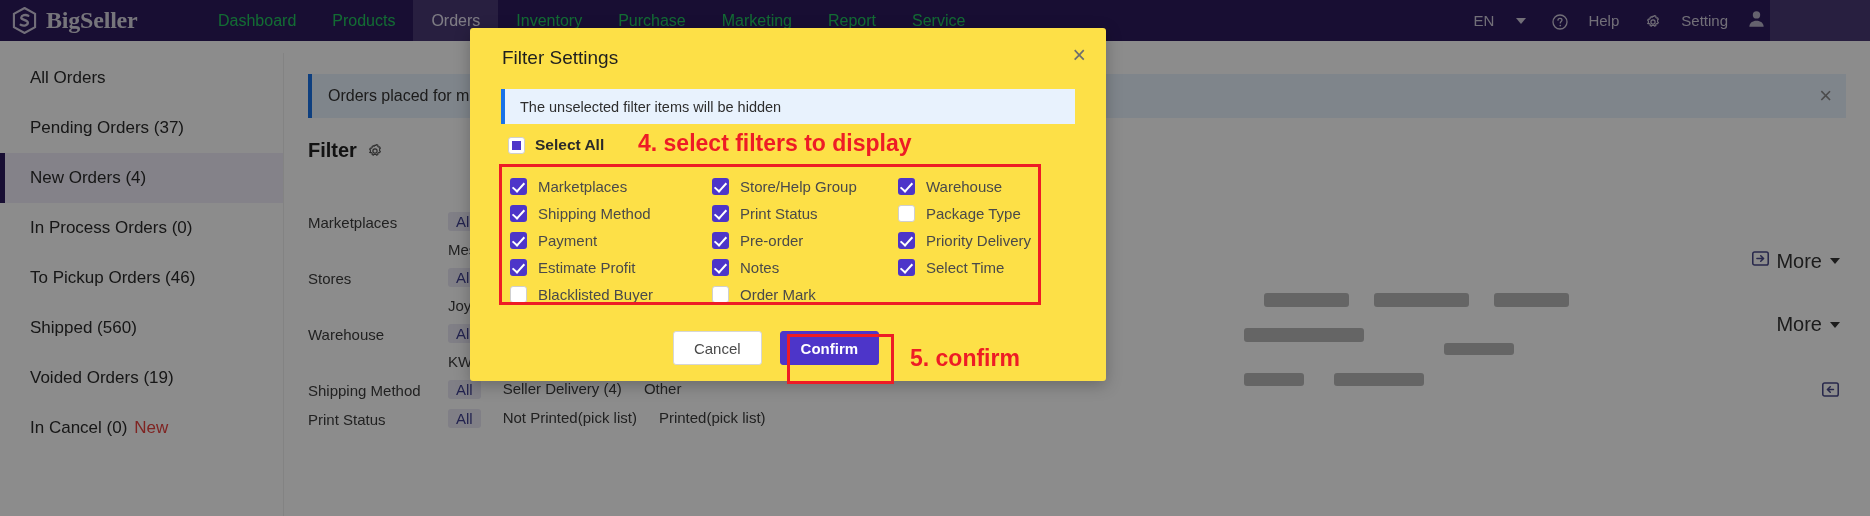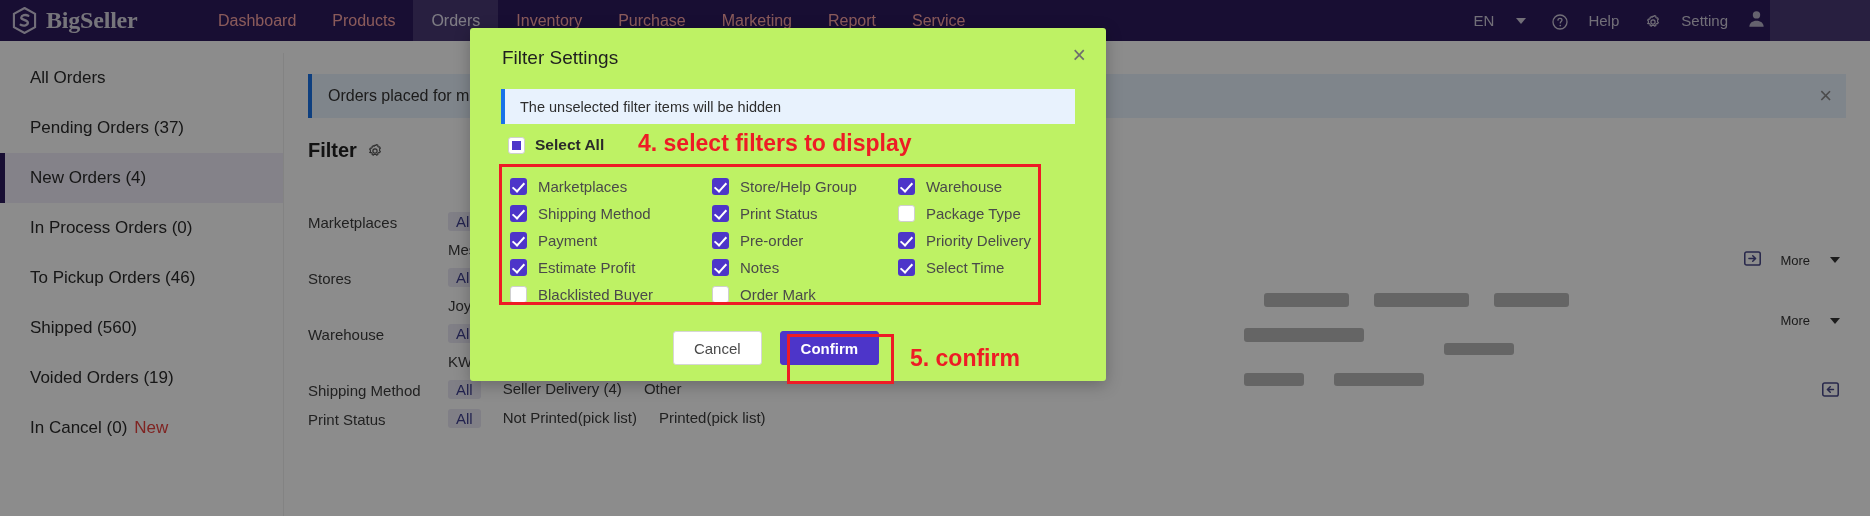--- a/index.html
+++ b/index.html
@@ -22,21 +22,21 @@
     padding-left: 12px; width: 200px;
   }
   .brand-logo { width: 25px; height: 27px; position: relative; flex: none; }
   .brand-name {
     font-size: 24px; font-weight: bold; color: #d8d5e0;
     font-family: "Liberation Serif", serif; letter-spacing: -.2px;
   }
   .nav-items { display: flex; align-items: center; height: 41px; }
   .nav-item {
     padding: 0 18px; height: 41px; line-height: 41px;
-    font-size: 16px; color: #fca5a5; cursor: pointer; white-space: nowrap;
+    font-size: 16px; color: #22c55e; cursor: pointer; white-space: nowrap;
   }
   .nav-item.active { background: #4a3a76; color: #e6e2f0; }
   .nav-right {
     margin-left: auto; display: flex; align-items: center; height: 41px;
     padding-right: 0px; gap: 0px;
   }
   .nr-item {
     display: flex; align-items: center; gap: 20px;
     color: #cfcada; font-size: 15px; padding: 0 13px; cursor: pointer;
     white-space: nowrap;
@@ -89,34 +89,34 @@
     display: flex; align-items: center; gap: 26px; font-size: 15px;
     color: #3a3a3a; margin-top: 4px; padding-left: 330px; height: 30px;
   }
   .frow { display: flex; align-items: flex-start; margin-top: 10px; font-size: 15px; }
   .flabel { width: 140px; color: #3d3d3d; flex: none; padding-top: 2px; }
   .fvals { display: flex; flex-wrap: wrap; gap: 10px 22px; color: #3d3d3d; max-width: 760px; }
   .pill-all {
     background: #e9e7f5; color: #3f3f8f; padding: 1px 8px; border-radius: 3px;
   }
   .more-btn {
-    display: inline-flex; align-items: center; gap: 18px; color: #333; font-size: 13px;
+    display: inline-flex; align-items: center; gap: 6px; color: #333; font-size: 20px;
   }
   .gray-chip { background:#b9b9b9; border-radius:3px; display:inline-block; }
 
   
   .dim {
     position: absolute; left: 0; top: 0; width: 1870px; height: 516px;
     background: rgba(0,0,0,0.45);
   }
 
   
   .modal {
     position: absolute; left: 470px; top: 28px; width: 636px; height: 353px;
-    background: #bef264; border-radius: 3px; box-shadow: 0 4px 16px rgba(0,0,0,.25);
+    background: #fde047; border-radius: 3px; box-shadow: 0 4px 16px rgba(0,0,0,.25);
   }
   .modal-title {
     font-size: 19px; color: #1f1f1f; padding: 19px 24px 0 32px;
   }
   .modal-close {
     position: absolute; right: 20px; top: 16px; font-size: 23px;
     color: #6e6e6e; cursor: pointer; line-height: 1;
   }
   .modal-note {
     margin: 20px 31px 0 31px; height: 35px; background: #e8f2fd;

